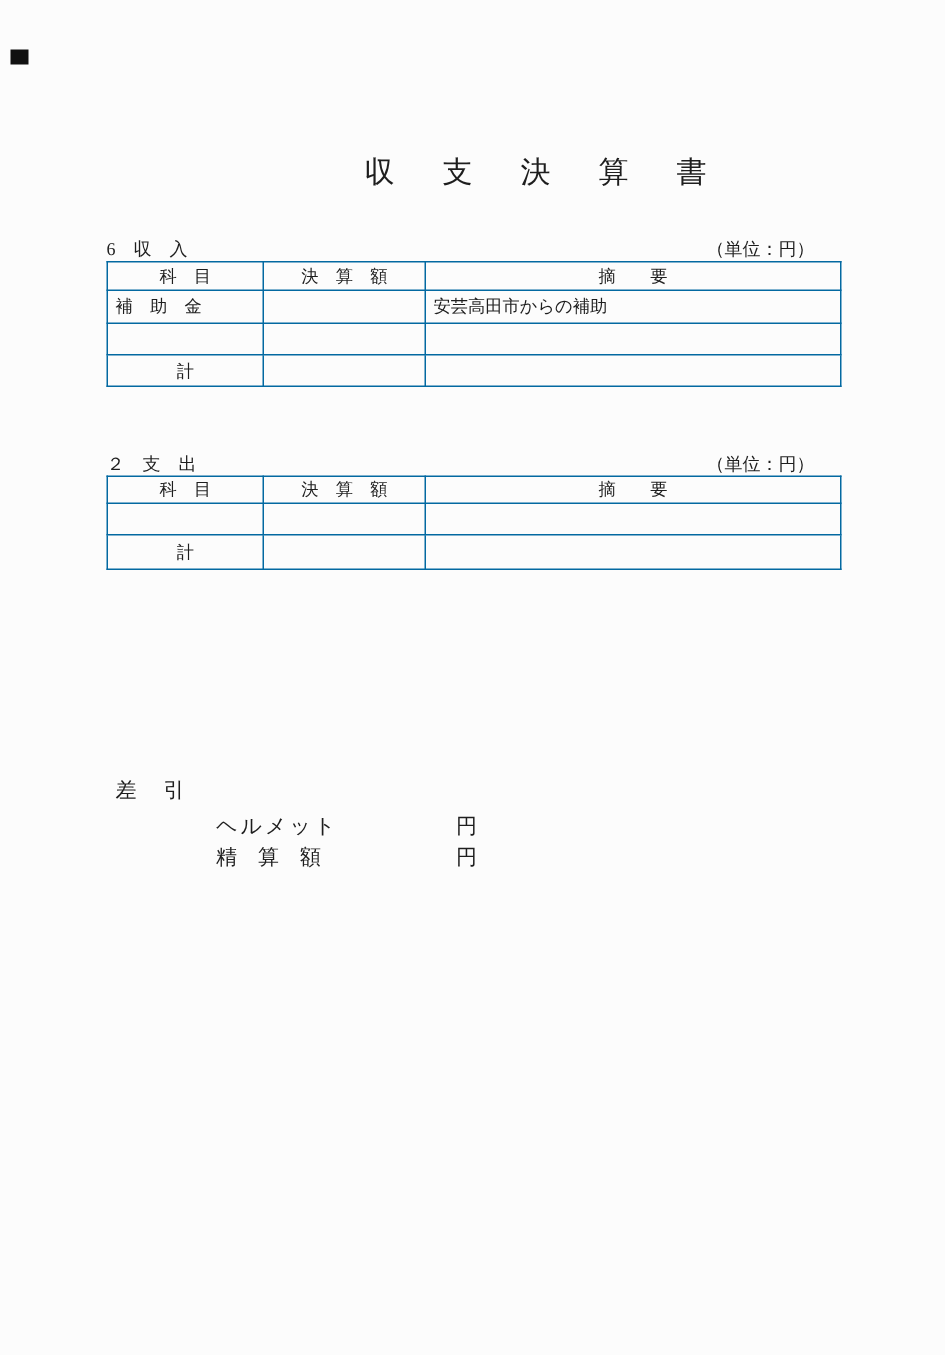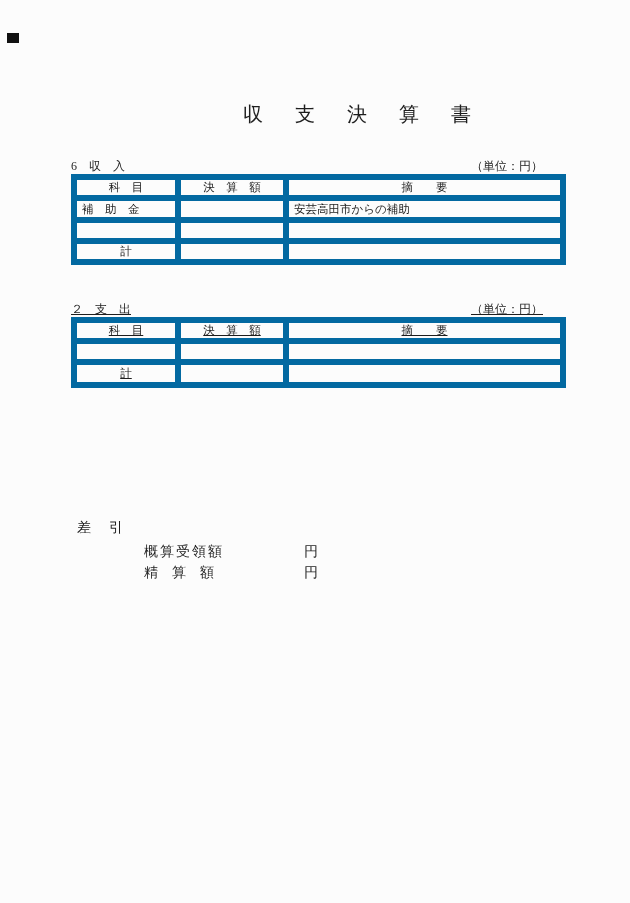--- a/index.html
+++ b/index.html
@@ -19,34 +19,34 @@
   }
 
   .title{
     position:absolute;left:243px;top:101px;
     margin:0;font-size:20px;font-weight:normal;
     letter-spacing:6px;white-space:nowrap;
   }
 
   .section{position:absolute;left:71px;width:489px;}
   .sec-income{top:155px;}
-  .sec-expense{top:298px;text-decoration:underline;}
+  .sec-expense{top:298px;}
 
   .sec-head{
     display:flex;justify-content:space-between;align-items:flex-end;
     height:19px;font-size:12px;line-height:16px;white-space:nowrap;
   }
   .sec-head .unit{margin-right:17px;}
 
   table.acct{
     border-collapse:collapse;table-layout:fixed;
     width:489px;font-size:11.5px;
   }
   table.acct td,table.acct th{
-    border:6px solid #0369a1;
+    border:1px solid #0369a1;
     padding:0 5px;font-weight:normal;
     overflow:hidden;white-space:nowrap;
   }
   th.hcell{text-align:center;}
   td.item{text-align:left;margin-left:31px;}
   td.total{text-align:center;}
   td.remark{text-align:left;}
   td.remark.vtop{vertical-align:top;padding-top:3px;}
   tr.h18{height:18px;} tr.h19{height:19px;} tr.h21{height:21px;}
   tr.h22{height:22px;} tr.h23{height:23px;} tr.h100{height:100px;}
@@ -129,20 +129,20 @@
           <td class="amount"></td>
           <td class="remark"></td>
         </tr>
       </tbody>
     </table>
   </div>
 
   <div class="balance">
     <div class="balance-label">差　引</div>
     <div class="bline">
-      <span class="blabel wide">概算受領額</span><span class="bunit">円</span>
+      <span class="blabel wide">ヘルメット</span><span class="bunit">円</span>
     </div>
     <div class="bline">
       <span class="blabel">精　算　額</span><span class="bunit">円</span>
     </div>
   </div>
 
 </div>
 
 </body></html>

